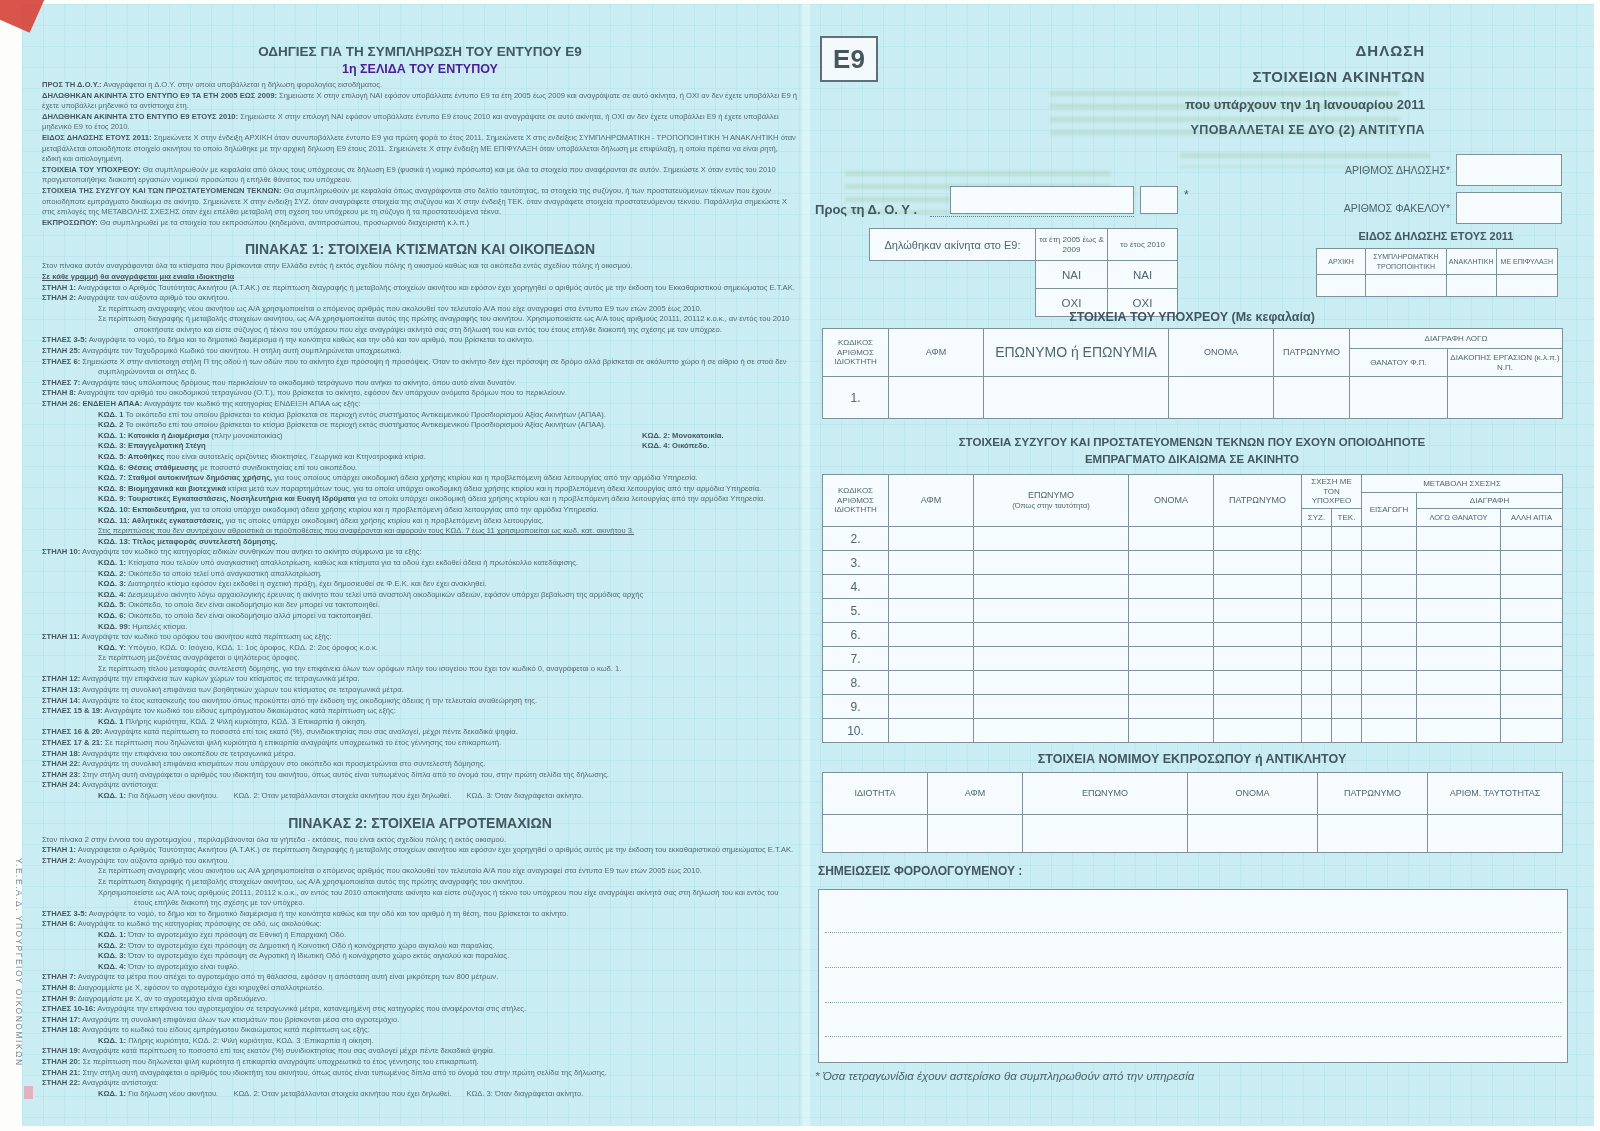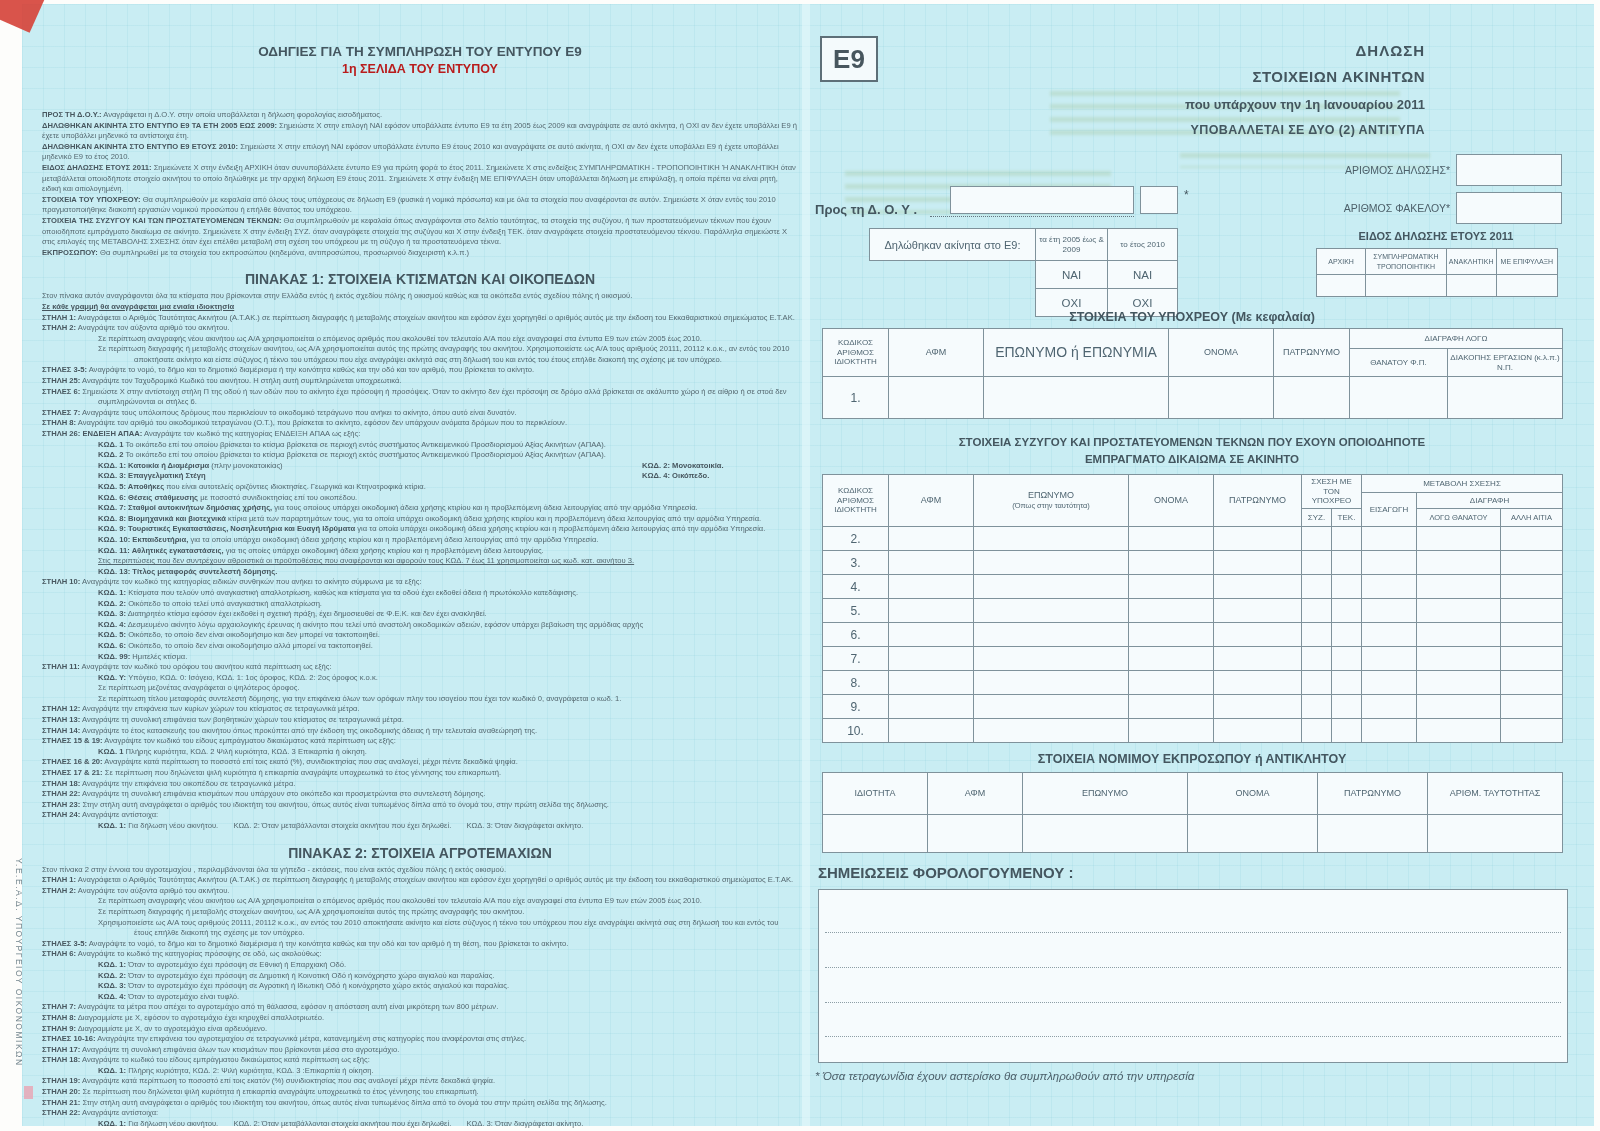--- a/index.html
+++ b/index.html
@@ -15,22 +15,22 @@
   .pink-dash{position:absolute;left:24px;top:1086px;width:9px;height:13px;background:#e8a7b5;opacity:.85;}
   .vtext{position:absolute;left:14px;top:858px;writing-mode:vertical-rl;font-size:8.5px;letter-spacing:1.5px;color:#73858d;}
 
   
   .ghost{position:absolute;filter:blur(1.6px);opacity:.45;pointer-events:none;
     background:repeating-linear-gradient(180deg,transparent 0 3px,rgba(150,185,125,.55) 3px 8px,transparent 8px 13px);}
 
   
   .left-col{position:absolute;left:20px;top:40px;width:756px;color:#51646d;}
   .lc-title1{text-align:center;font-size:13.5px;font-weight:bold;color:#44565f;}
-  .lc-title2{text-align:center;font-size:12.5px;font-weight:bold;color:#b91c1c;margin-top:3px;}
-  .plist{margin-top:34px;}
+  .lc-title2{text-align:center;font-size:12.5px;font-weight:bold;color:#4c1d95;margin-top:3px;}
+  .plist{margin-top:4px;}
   .iline{position:relative;font-size:7.6px;line-height:10.6px;color:#54676f;}
   .iline .b{font-weight:bold;color:#47565e;}
   .plist.hang .iline{padding-left:56px;text-indent:-56px;}
   .plist.hang .iline.i1{padding-left:92px;text-indent:-36px;}
   .plist .iline.flat{padding-left:0;text-indent:0;}
   .iline.un .b,.iline.un .t{text-decoration:underline;}
   .iline .r2{position:absolute;left:600px;top:0;font-weight:bold;color:#47565e;text-indent:0;}
   .sec-head{text-align:center;font-size:14px;font-weight:bold;color:#44565f;margin-top:13px;margin-bottom:4px;}
 
   
@@ -49,21 +49,21 @@
   .ast{font-size:12px;color:#44565f;}
 
   table.ftab{border-collapse:collapse;table-layout:fixed;width:100%;}
   table.ftab td,table.ftab th{border:1px solid #7f929b;background:#f6fbfd;color:#4f6571;
     font-weight:normal;text-align:center;vertical-align:middle;padding:1px 2px;overflow:hidden;}
   .fhead{font-size:8px;line-height:9.5px;}
   .declared-label{font-size:11px;}
   .yn{font-size:11.5px;}
   .rownum{font-size:12px;color:#52656e;text-align:center;}
   .center-head{position:absolute;text-align:center;font-weight:bold;color:#43565f;}
-  .notes-label{left:796px;top:860px;font-size:15px;font-weight:bold;color:#44565f;}
+  .notes-label{left:796px;top:860px;font-size:12px;font-weight:bold;color:#44565f;}
   .notes-box{left:796px;top:885px;width:748px;height:172px;background:#f6fbfd;border:1.5px solid #7f929b;}
   .notes-box .dl{position:absolute;left:6px;right:6px;border-top:1.5px dotted #8d9ea6;}
   .footnote{left:793px;top:1066px;font-size:11.5px;font-style:italic;color:#4c5f69;}
 </style>
 </head>
 <body>
 
 <div class="stage">
   <div class="sheet">
     <div class="fold"></div>

